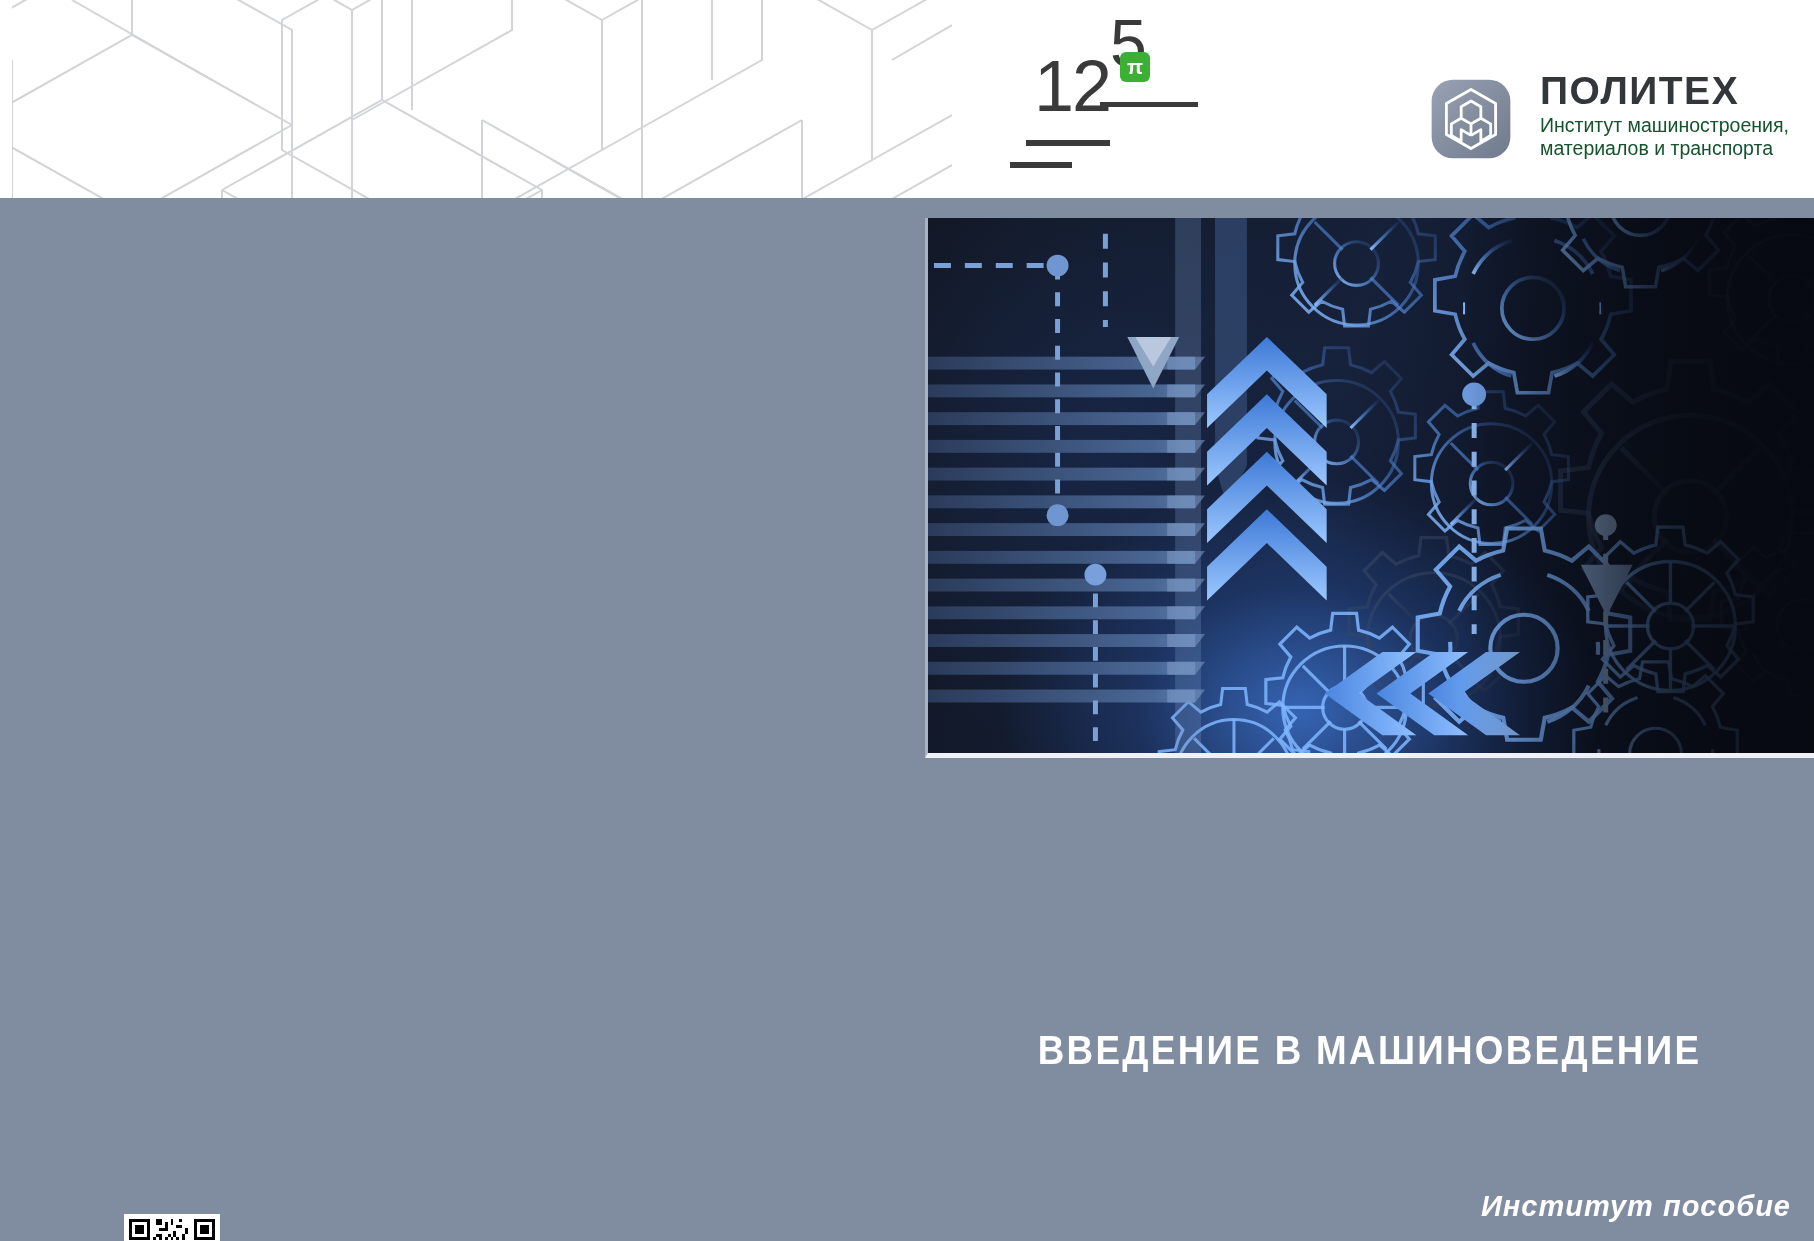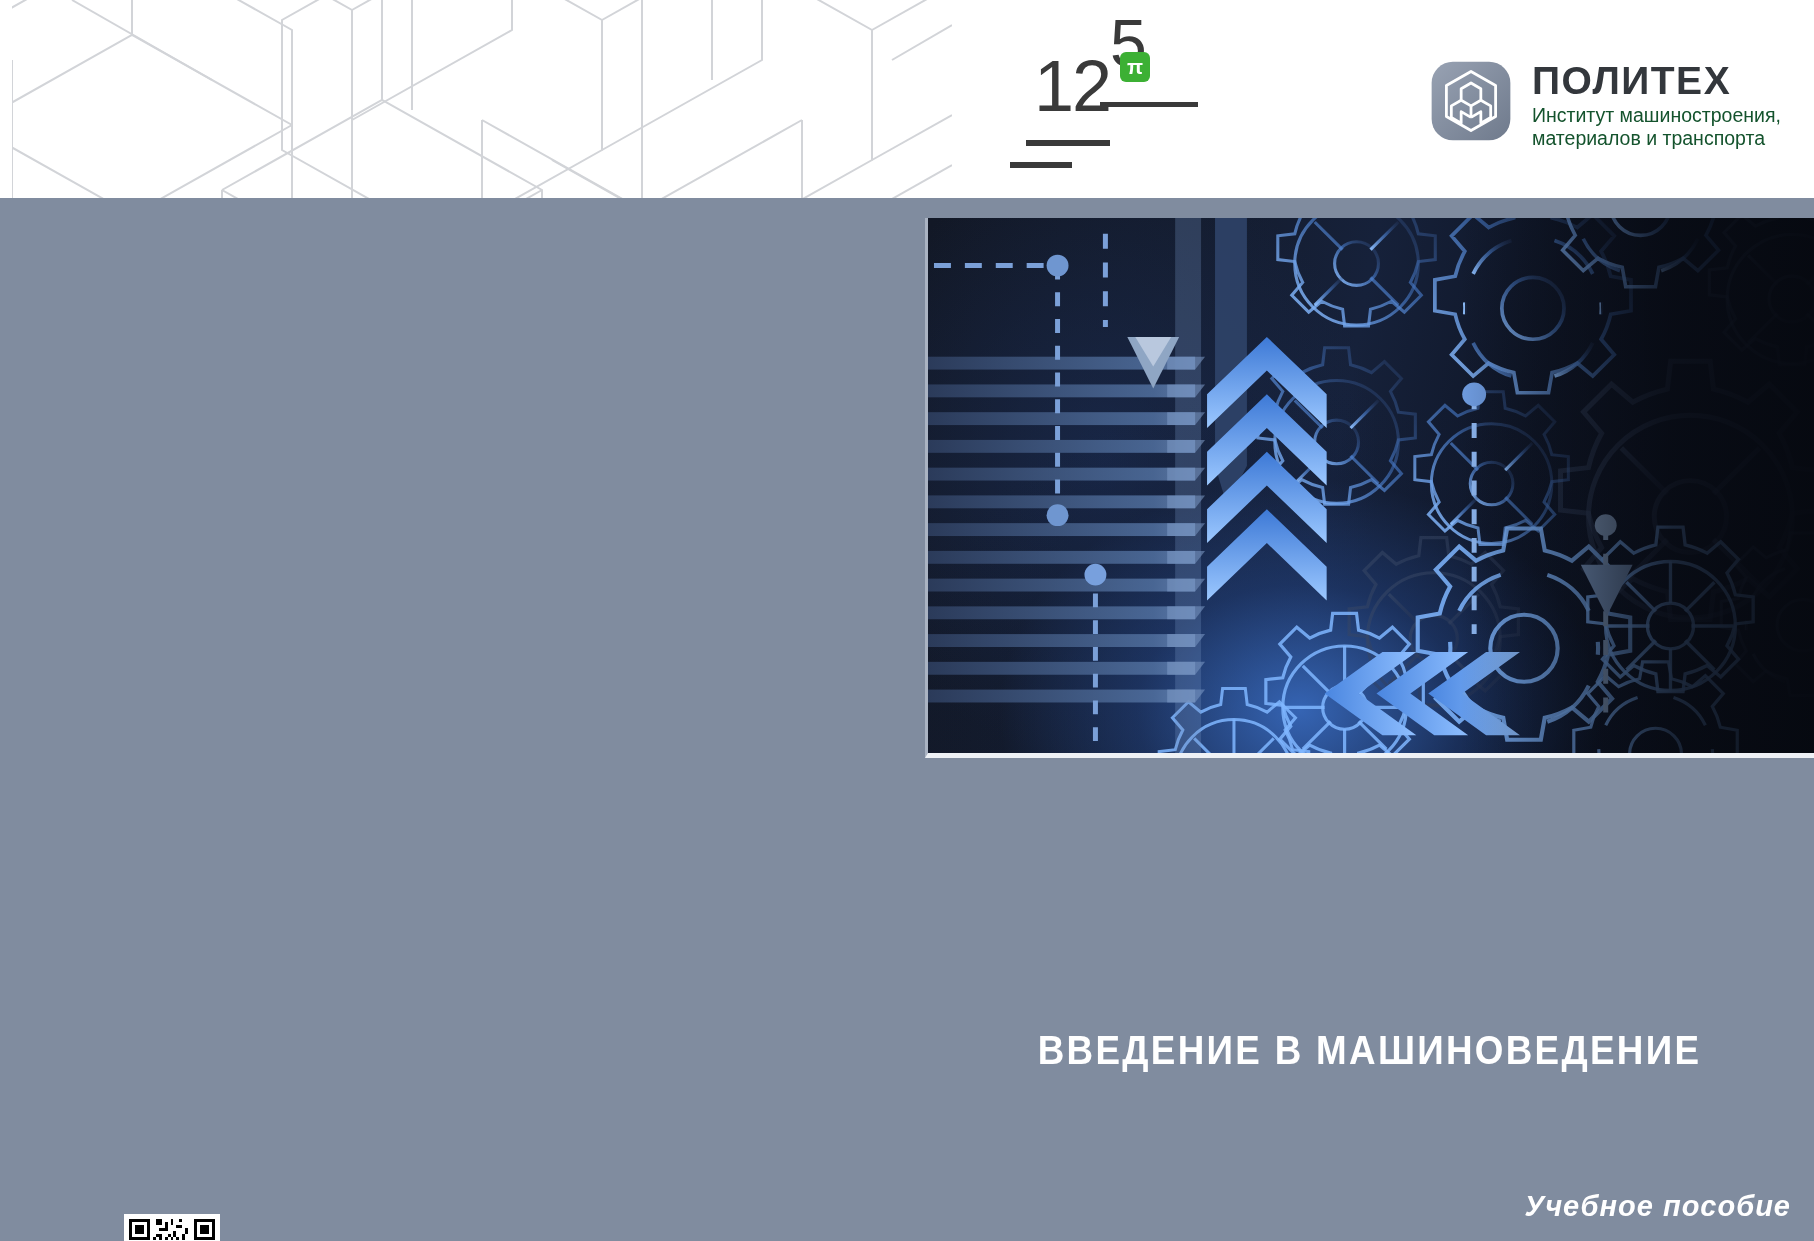--- a/index.html
+++ b/index.html
@@ -44,21 +44,21 @@
   }
   .pi-badge{
     position:absolute;left:108px;top:10px;width:30px;height:30px;
     background:#3cb034;border-radius:6px;
     color:#fff;font-size:21px;font-weight:700;line-height:30px;text-align:center;
   }
 
   
   .inst-logo{
     position:absolute;left:1418px;top:60px;height:100px;
-    display:flex;align-items:flex-start;gap:20px;
+    display:flex;align-items:flex-end;gap:28px;
   }
   .inst-mark{width:82px;height:82px;flex:0 0 82px;}
   .inst-txt .inst-name{
     font-size:39px;font-weight:700;color:#33373c;letter-spacing:1.5px;line-height:42px;
   }
   .inst-txt .inst-sub{
     font-size:19.5px;color:#14532d;line-height:23px;margin-top:2px;
   }
 
   
@@ -342,21 +342,21 @@
         <polygon points="560,438 594,438 536,480 594,522 560,522 502,480"></polygon>
         <polygon points="508,438 542,438 484,480 542,522 508,522 450,480"></polygon>
         <polygon points="456,438 490,438 432,480 490,522 456,522 398,480"></polygon>
       </g>
     </svg>
 
     <div class="art-dark-right"></div>
   </div>
 
   <div class="title">ВВЕДЕНИЕ  В  МАШИНОВЕДЕНИЕ</div>
-  <div class="subtitle">Учебное  пособие</div>
+  <div class="subtitle">Институт  пособие</div>
 
   <div class="qr">
     <svg viewBox="0 0 29 29" shape-rendering="crispEdges">
       <rect width="29" height="29" fill="#fff"></rect>
       <g fill="#000">
 
         <rect x="0" y="0" width="7" height="1"></rect>
           <rect x="0" y="6" width="7" height="1"></rect>
         <rect x="0" y="0" width="1" height="7"></rect>
           <rect x="6" y="0" width="1" height="7"></rect>

